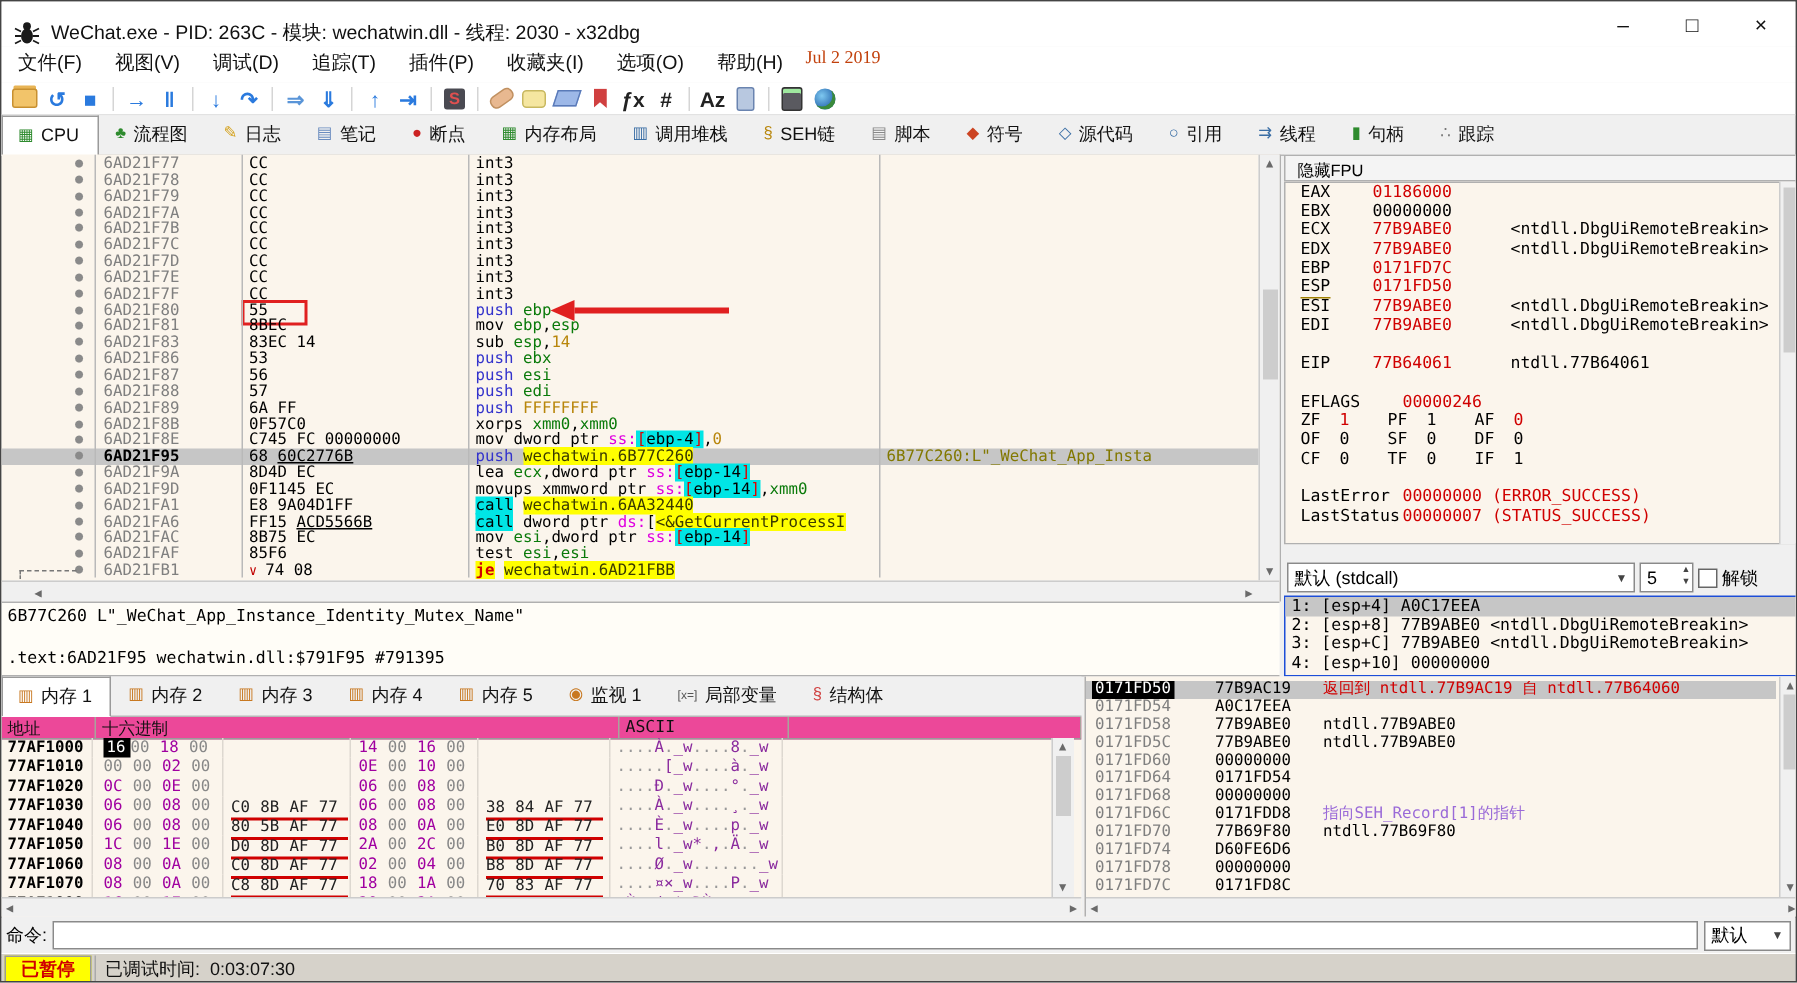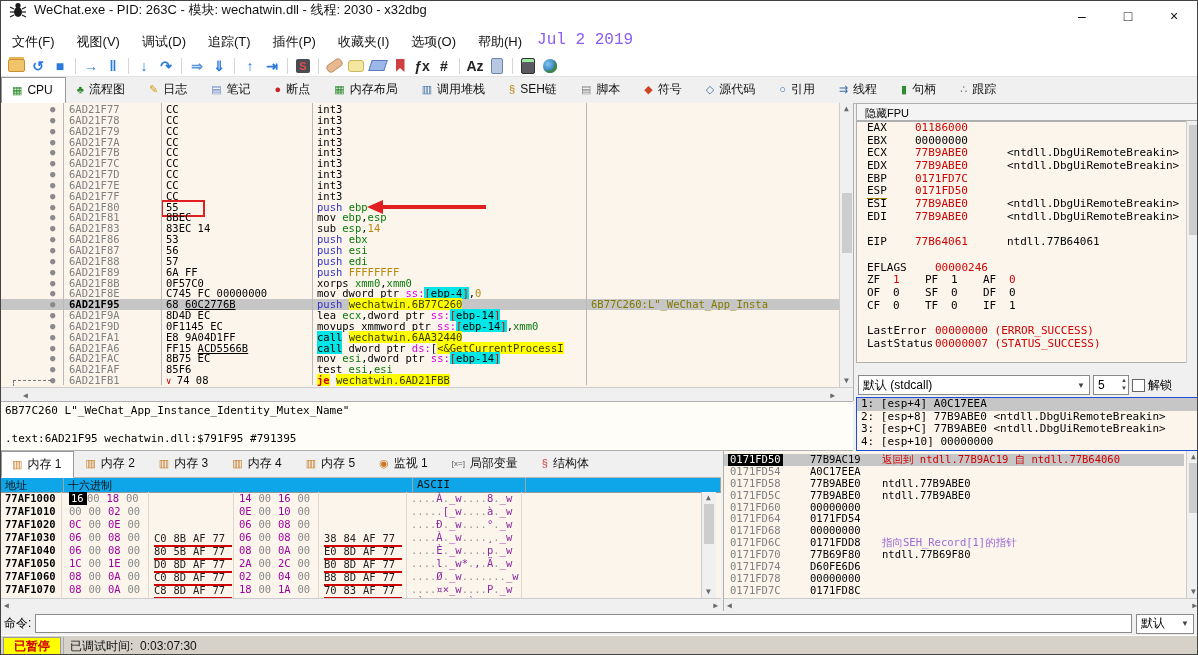--- a/index.html
+++ b/index.html
@@ -1,28 +1,28 @@
 <!DOCTYPE html>
 <html><head>
 <meta charset="utf-8">
 <style>
   html,body{margin:0;padding:0;background:#888;}
   .win{position:relative;width:1198px;height:655px;background:#f0f0f0;
        font-family:"Liberation Sans",sans-serif;border:1px solid #444;box-sizing:border-box;overflow:hidden;}
   .mono{font-family:"DejaVu Sans Mono",monospace;}
   
-  .titlebar{position:absolute;left:0;top:0;width:100%;height:30px;background:#fff;display:flex;align-items:flex-start;}
+  .titlebar{position:absolute;left:0;top:0;width:100%;height:30px;background:#fff;display:flex;align-items:flex-end;}
   .appicon{width:18px;height:18px;margin:0 7px 0 8px;}
   .title{font-size:13px;color:#111;}
   .wctl{margin-left:auto;display:flex;height:100%;}
   .wbtn{width:46px;height:100%;display:flex;align-items:center;justify-content:center;font-size:14px;color:#111;}
   
   .menubar{position:absolute;left:0;top:30px;width:100%;height:24px;background:#fff;display:flex;align-items:flex-start;font-size:13px;}
   .mitem{padding:2px 11px;color:#111;}
-  .mdate{color:#8b5cf6;font-family:Liberation Mono, monospace;font-size:16px;margin-left:4px;}
+  .mdate{color:#c2410c;font-family:Liberation Serif, serif;font-size:12px;margin-left:4px;}
   
   .toolbar{position:absolute;left:0;top:54px;width:100%;height:22px;background:#fff;border-bottom:1px solid #e2e2e2;display:flex;align-items:center;padding-left:4px;box-sizing:border-box;}
   .tbi{width:20px;height:18px;display:inline-flex;align-items:center;justify-content:center;font-size:14px;font-weight:bold;margin:0 1px;}
   .tbsep{width:1px;height:16px;background:#d5d5d5;margin:0 4px;}
   .shp{display:inline-block;}
   [data-name="open-folder-icon"] .shp{width:15px;height:11px;background:#f2c46a;border:1px solid #c89030;border-radius:2px;box-shadow:0 -3px 0 -1px #e8b455;}
   [data-name="seh-s-icon"] .shp{width:14px;height:14px;background:#4a4a52;color:#e05050;font-size:11px;font-weight:bold;text-align:center;line-height:14px;border-radius:2px;}
   [data-name="patch-icon"] .shp{width:15px;height:7px;background:#e8b890;border:1px solid #c09060;border-radius:4px;transform:rotate(-35deg);}
   [data-name="comment-icon"] .shp{width:14px;height:10px;background:#f5e6a0;border:1px solid #c8b860;border-radius:3px;}
   [data-name="label-icon"] .shp{width:14px;height:9px;background:#9db8e8;border:1px solid #5a7ab8;transform:skewX(-18deg);}
@@ -84,21 +84,21 @@
   .args{position:absolute;left:0;top:294px;width:343px;height:54px;background:#fbf5ec;border:1px solid #1d4ed8;box-sizing:border-box;font-size:11px;}
   .arow{height:12.7px;line-height:12.7px;padding-left:4px;white-space:pre;color:#000;}
   .arow.sel{background:#c6c6c6;}
   
   #info{left:0;top:400px;width:852px;height:50px;background:#fffdf7;border-top:1px solid #b0b0b0;border-bottom:1px solid #b0b0b0;font-size:11px;padding:2px 0 0 4px;box-sizing:border-box;}
   .iline{height:14px;line-height:14px;color:#000;white-space:pre;}
   
   .btabs{position:absolute;left:0;top:450px;width:720px;height:27px;background:#f0f0f0;display:flex;align-items:flex-end;font-size:12px;border-bottom:1px solid #b8b8b8;box-sizing:border-box;}
   
   #dump{left:0;top:477px;width:720px;height:133px;}
-  .dhead{position:absolute;left:0;top:0;width:100%;height:14px;background:#0ea5e9;border-bottom:1px solid #9a9a9a;font-size:11px;display:flex;}
+  .dhead{position:absolute;left:0;top:0;width:100%;height:14px;background:#ec4899;border-bottom:1px solid #9a9a9a;font-size:11px;display:flex;}
   .dhead span{padding-left:4px;border-right:1px solid #a8a49c;color:#111;}
   .mrows{position:absolute;left:0;top:14px;width:700px;height:106px;overflow:hidden;font-size:10.5px;}
   .mrow{height:13px;line-height:13px;white-space:pre;position:relative;}
   .maddr{position:absolute;left:4px;color:#000;font-weight:bold;}
   .mgrp{position:absolute;top:0;}
   .mgrp.ptr{border-bottom:2px solid #d00000;margin-top:40px;}
   .mby{display:inline-block;width:19.5px;color:#a000a0;}
   .mby.z{color:#888;}
   .mgrp.ptr .mby{color:#222;}
   .mby.sel{background:#000;color:#fff;width:14px;padding:0 2px;}

